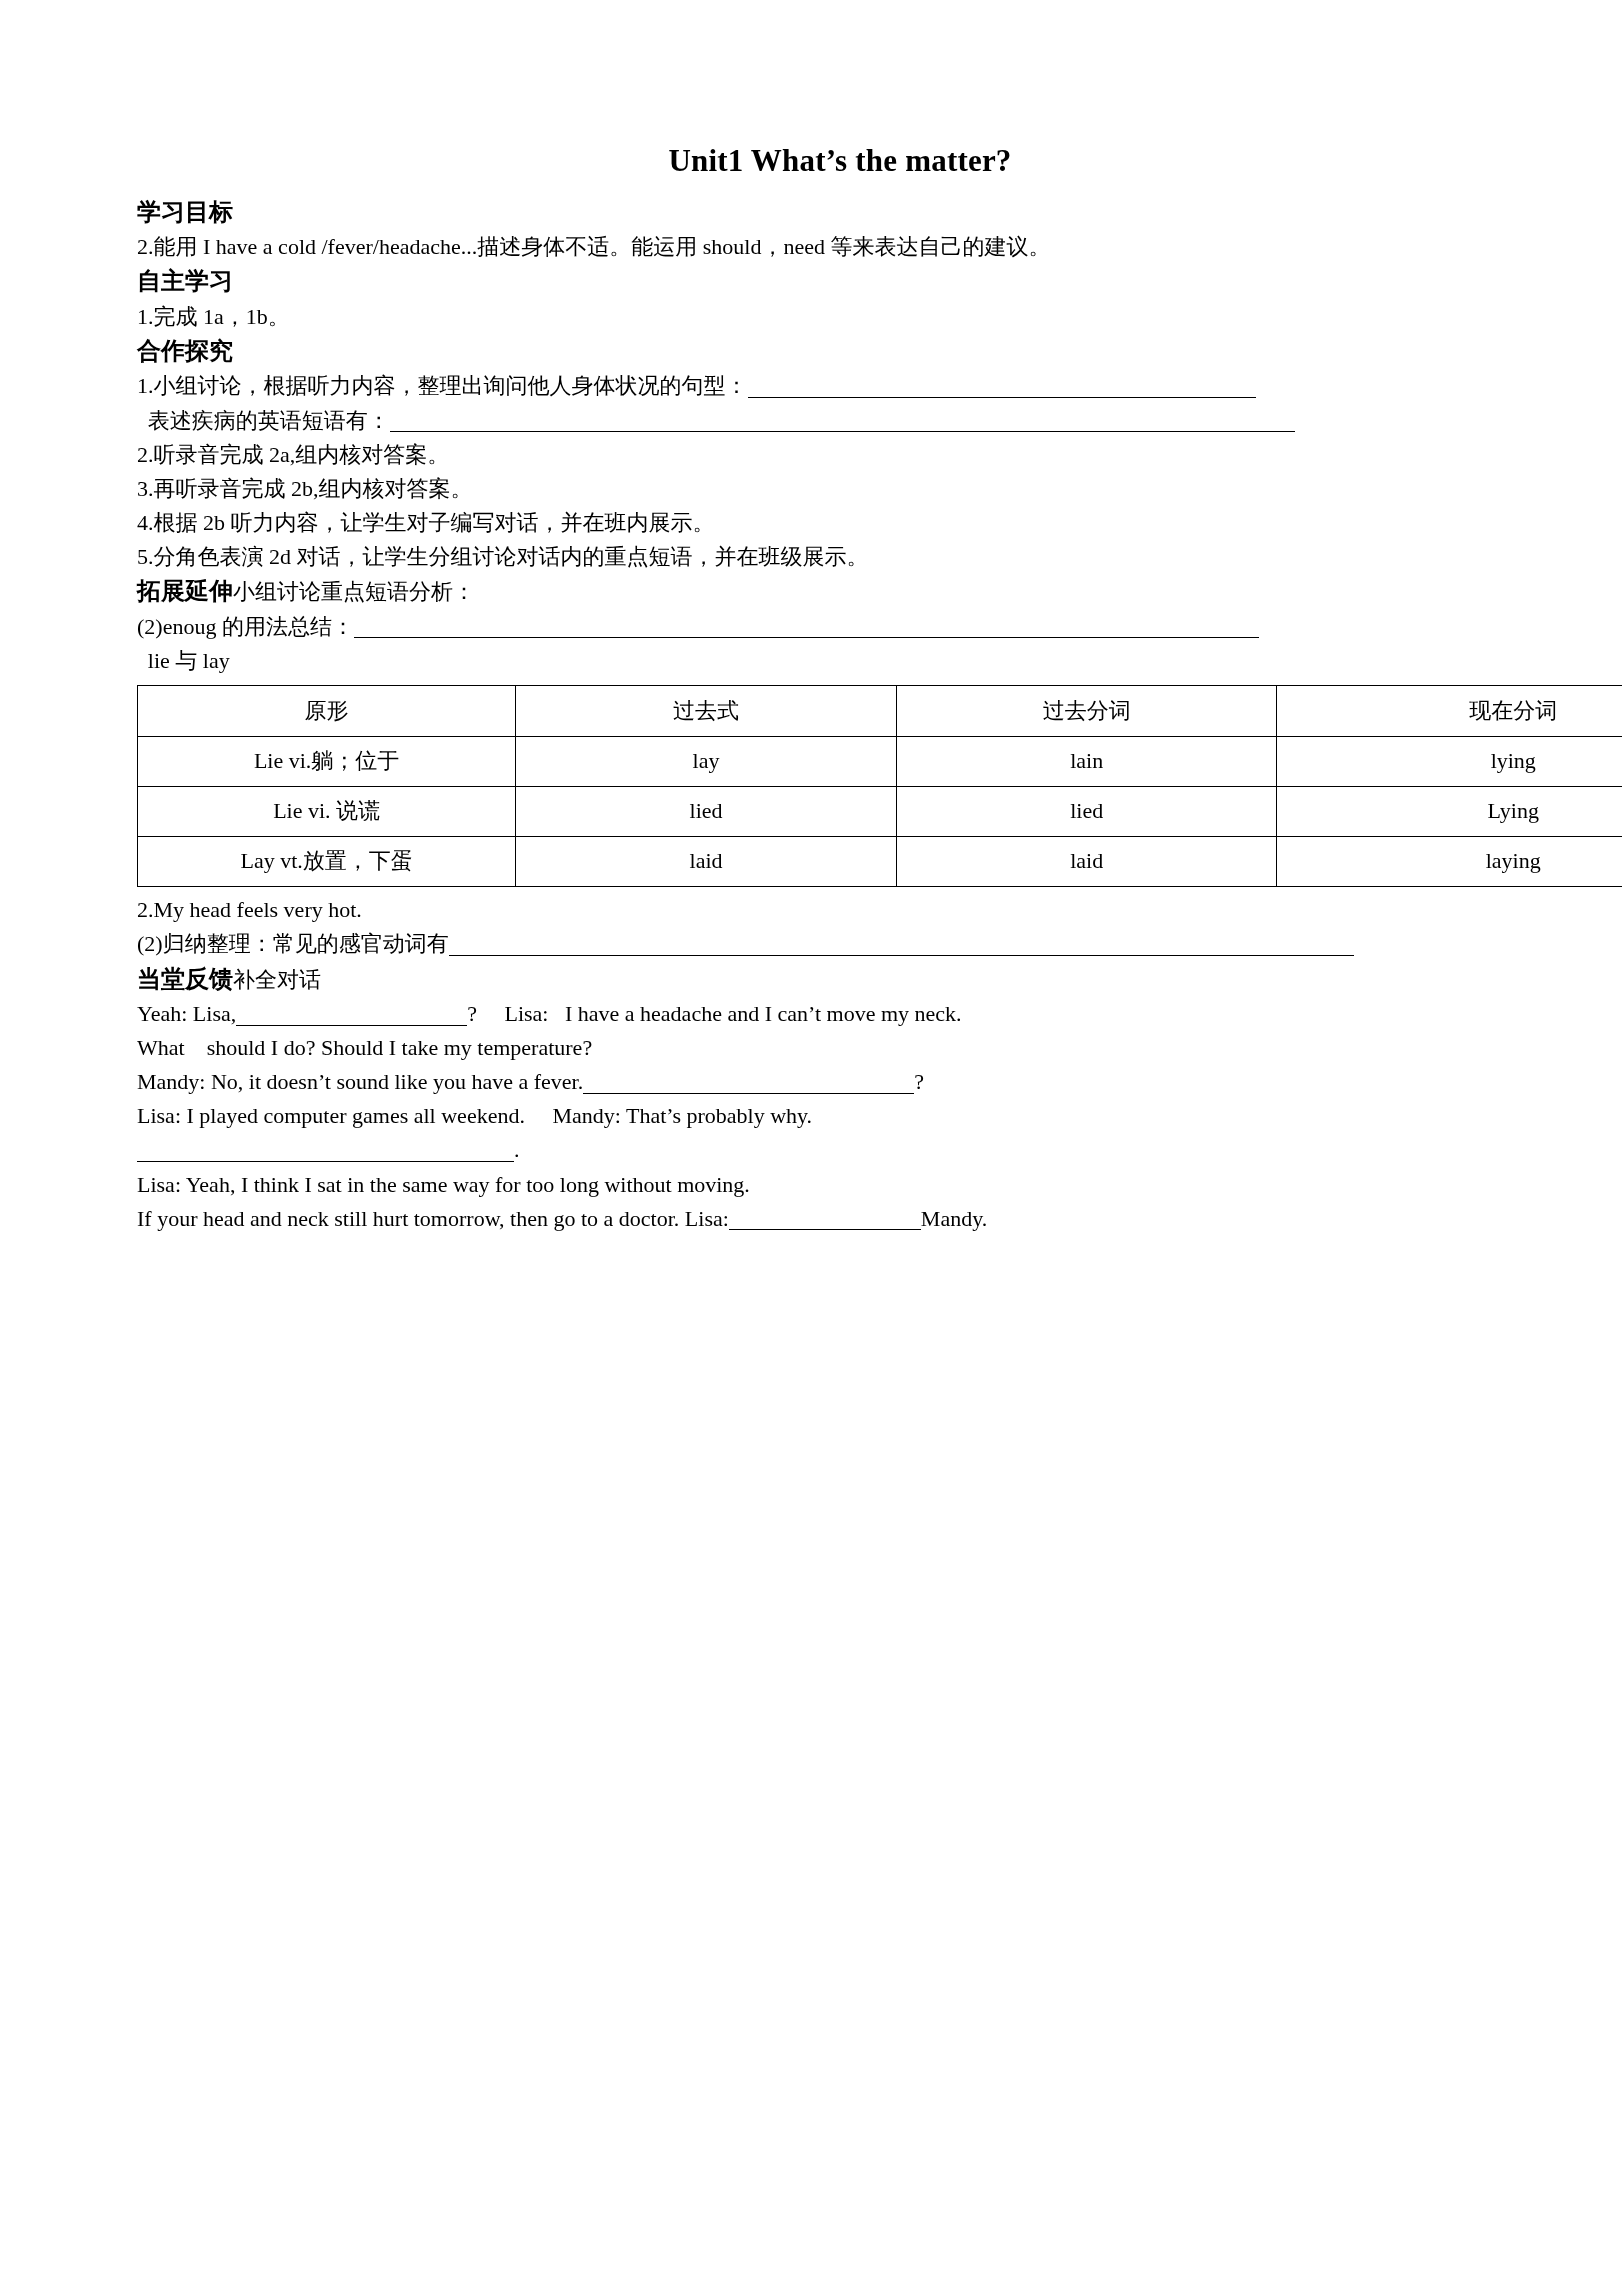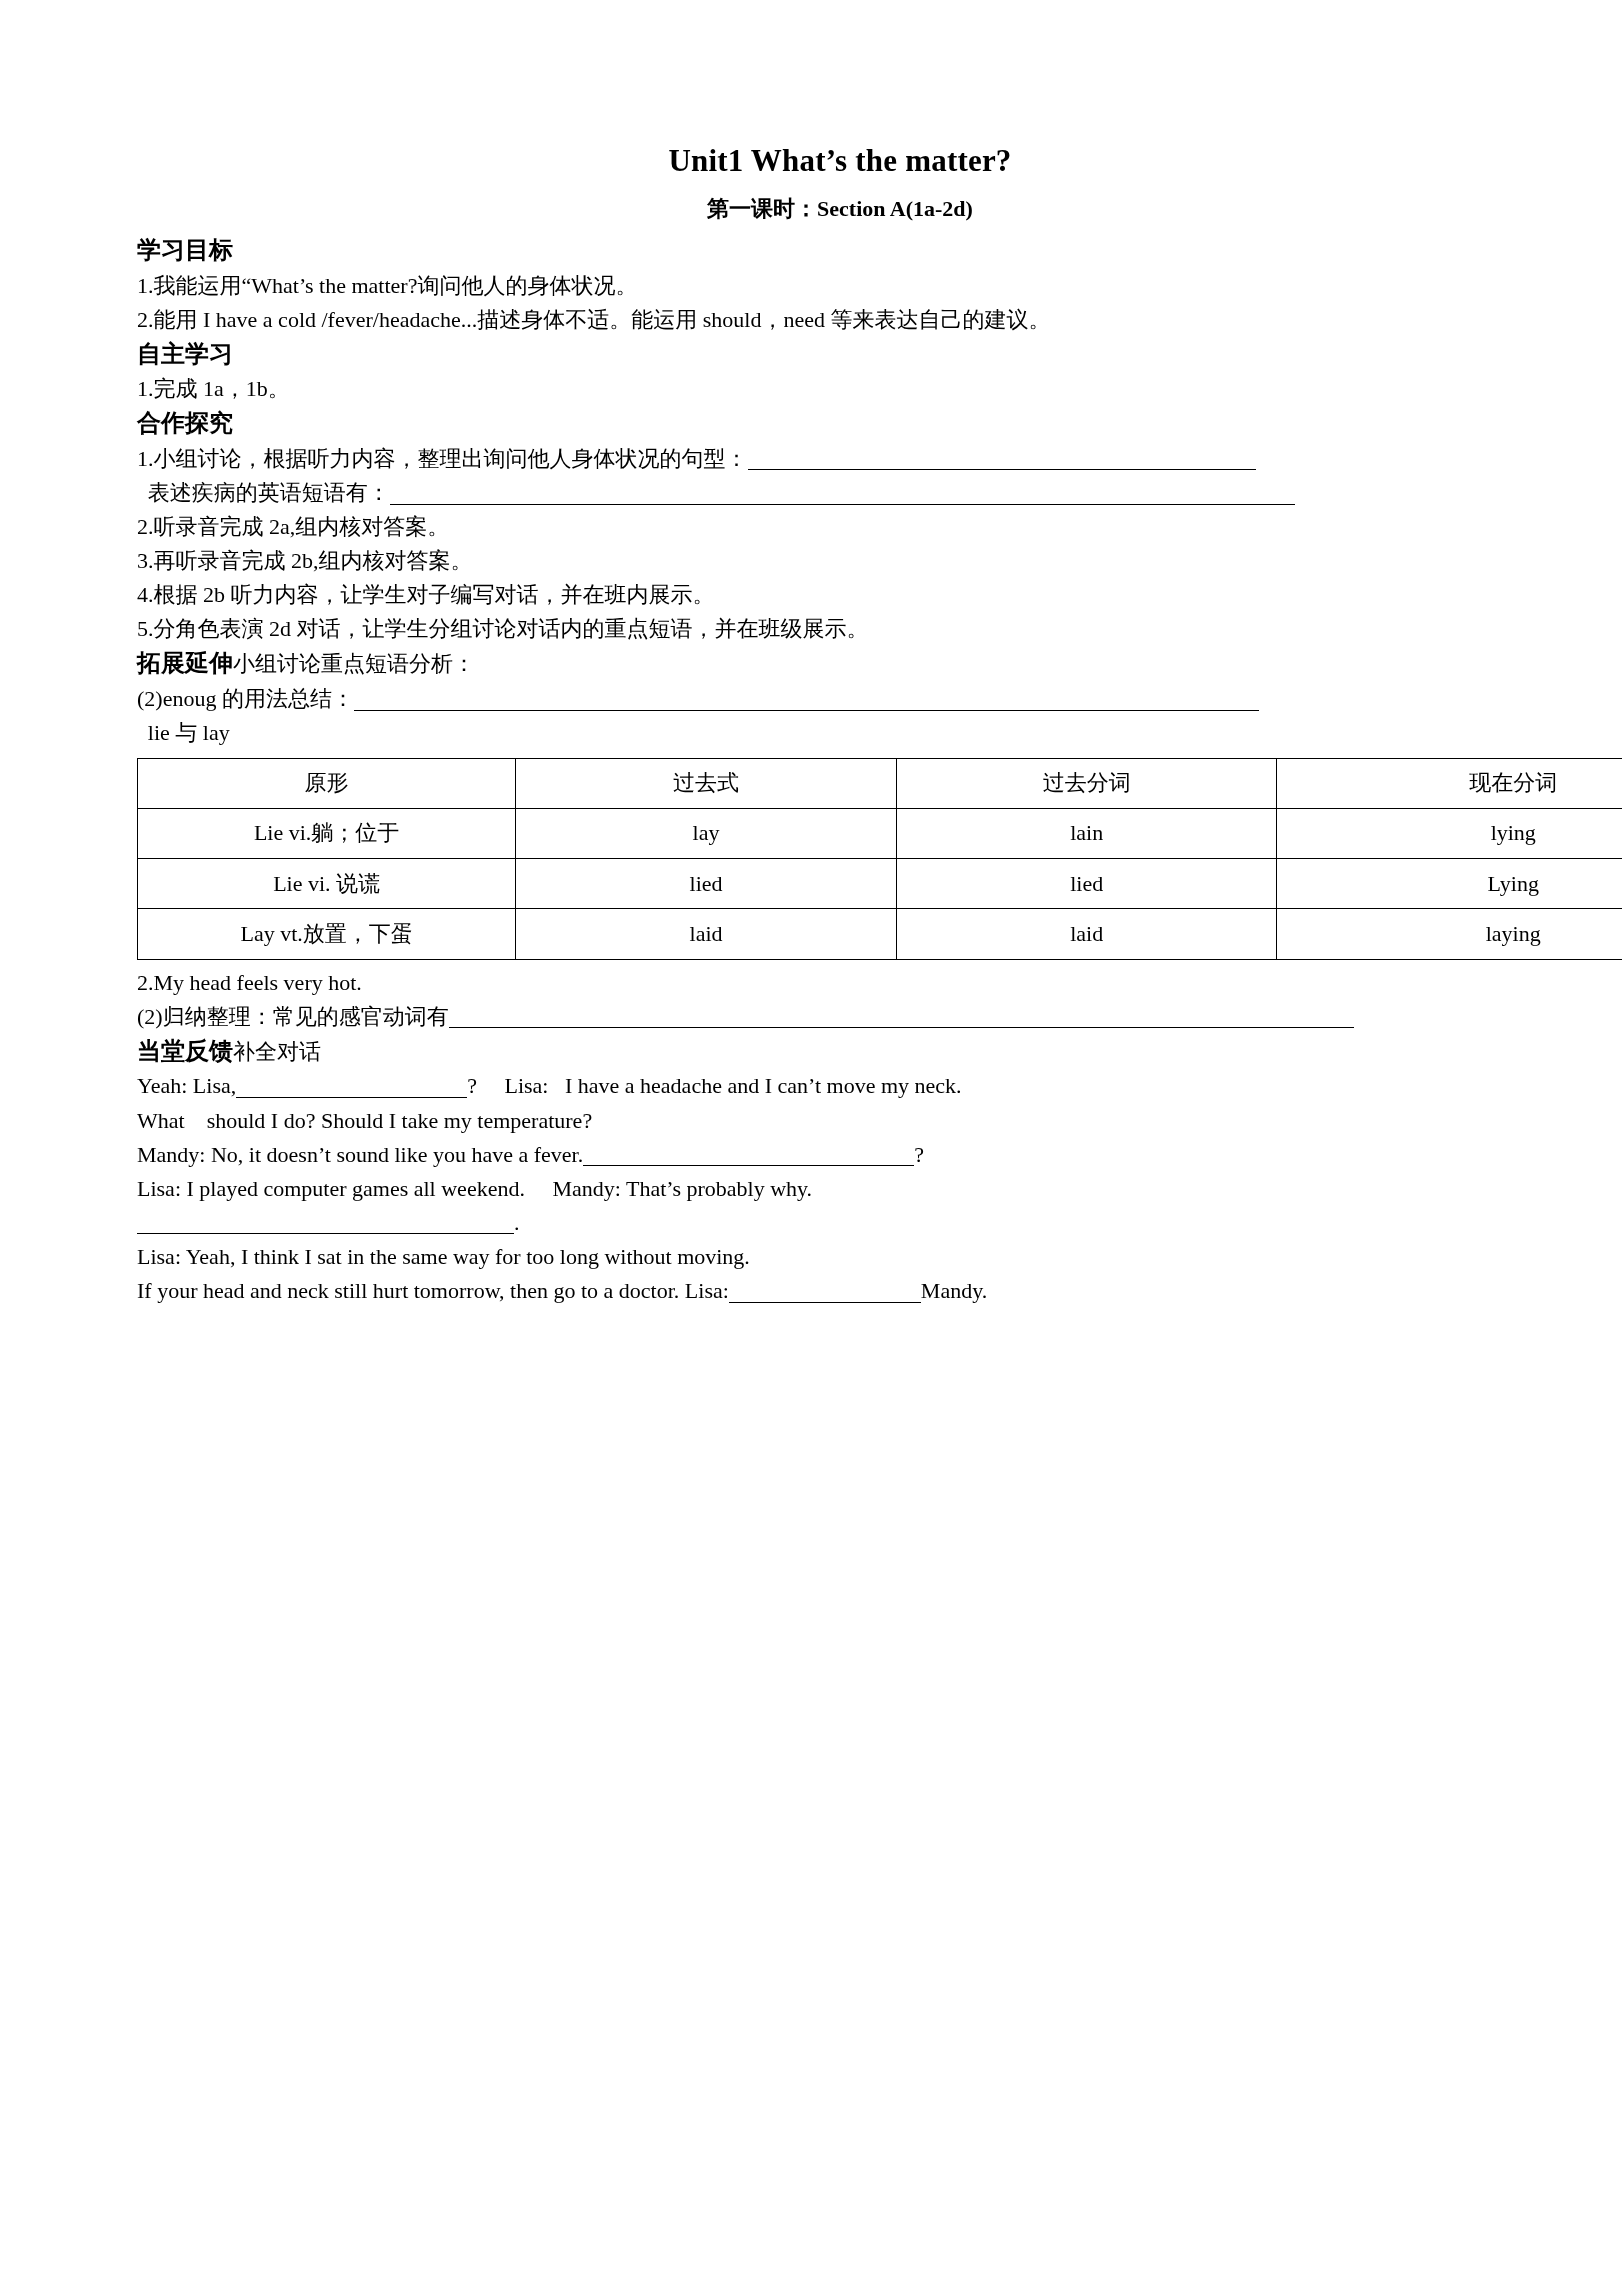--- a/index.html
+++ b/index.html
@@ -96,24 +96,22 @@
   table.verbs col.c2 { width: 319px; }
   table.verbs col.c3 { width: 319px; }
   table.verbs col.c4 { width: 396px; }
 </style>
 </head>
 <body>
 
 <div class="page">
 
   <h1 class="doc-title">Unit1 What’s the matter?</h1>
-  <div class="doc-subtitle">第一课时：Section A(1a-2d)</div>
 
   <div class="sec-head">学习目标</div>
-  <div class="line">1.我能运用“What’s the matter?询问他人的身体状况。</div>
   <div class="line">2.能用 I have a cold /fever/headache...描述身体不适。能运用 should，need 等来表达自己的建议。</div>
 
   <div class="sec-head">自主学习</div>
   <div class="line">1.完成 1a，1b。</div>
 
   <div class="sec-head">合作探究</div>
 
   <div class="line"><span>1.小组讨论，根据听力内容，整理出询问他人身体状况的句型：</span><span class="blank b-xxl"></span></div>
 
   <div class="line indent"><span>表述疾病的英语短语有：</span><span class="blank b-full"></span></div>

